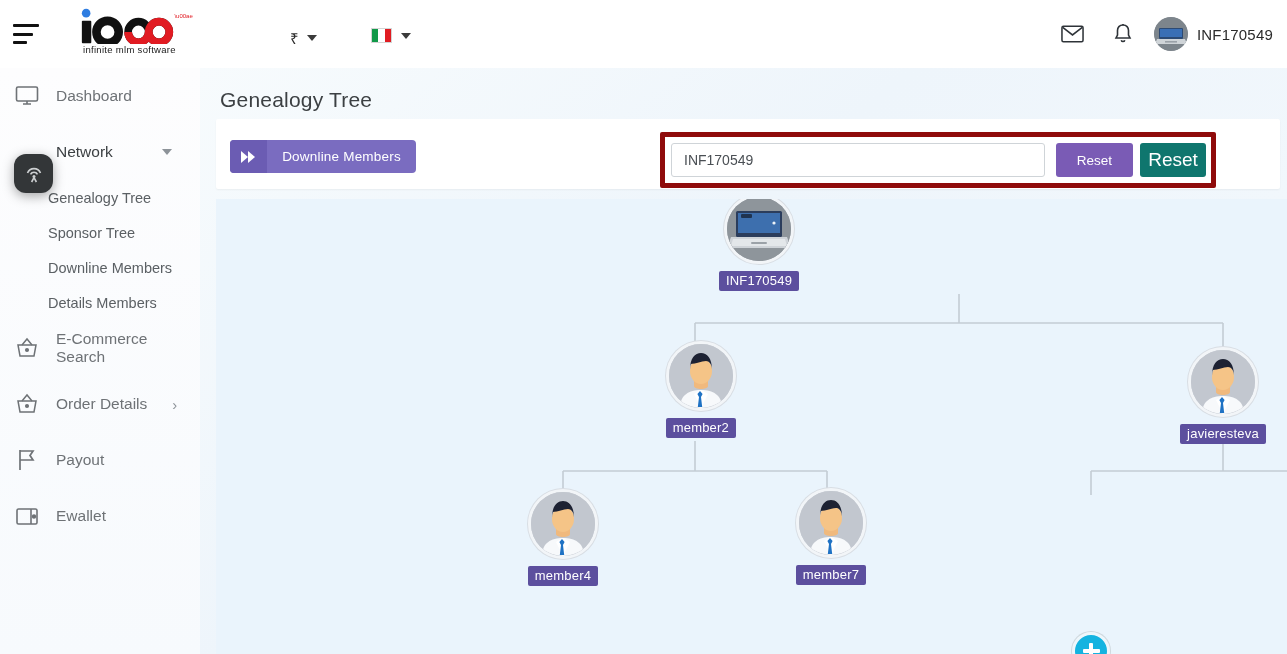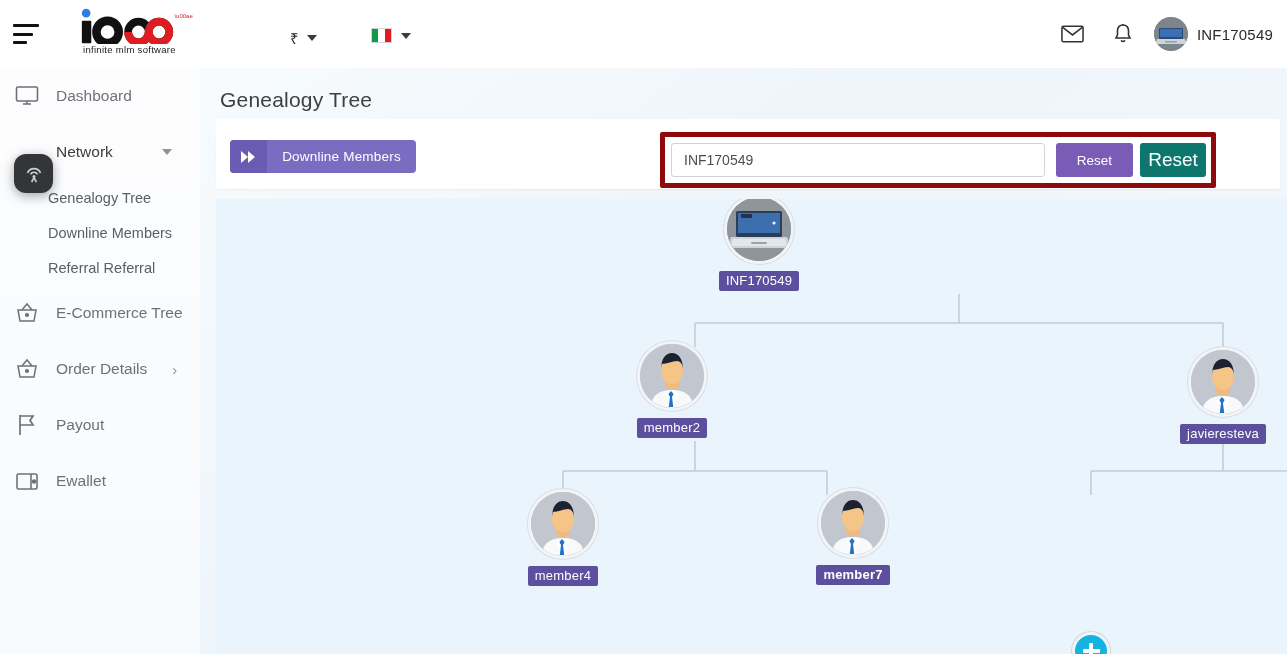--- a/index.html
+++ b/index.html
@@ -255,36 +255,39 @@
     <div class="side-item active-label">
       <span class="sico"></span>
       <span>Network</span>
       <span class="chev-down"></span>
     </div>
 
     <div class="side-sub">
       <span>Genealogy Tree</span>
     </div>
     <div class="side-sub">
+      <span>Sponsor Tree</span>
+    </div>
+    <div class="side-sub">
       <span>Downline Members</span>
     </div>
     <div class="side-sub">
-      <span>Referral Referral</span>
+      <span>Details Members</span>
     </div>
 
 
     <div class="side-item">
       <span class="sico">
         <svg width="24" height="24" viewBox="0 0 24 24" fill="none" stroke="#6e7276" stroke-width="1.5">
           <path d="M7 9 L12 3 L17 9"></path>
           <path d="M3 9 h18 l-2 11 H5 Z"></path>
           <circle cx="12" cy="14" r="1.3" fill="#6e7276"></circle>
         </svg>
       </span>
-      <span>E-Commerce Tree</span>
+      <span>E-Commerce Search</span>
     </div>
 
     <div class="side-item">
       <span class="sico">
         <svg width="24" height="24" viewBox="0 0 24 24" fill="none" stroke="#6e7276" stroke-width="1.5">
           <path d="M7 9 L12 3 L17 9"></path>
           <path d="M3 9 h18 l-2 11 H5 Z"></path>
           <circle cx="12" cy="14" r="1.3" fill="#6e7276"></circle>
         </svg>
       </span>
@@ -375,21 +378,21 @@
             <circle cx="47" cy="26" r="1.6" fill="#eef3f8"></circle>
             <path d="M4 40 h56 l4 11 H0 Z" fill="#cfd4d9"></path>
             <path d="M6 42 h52 l2 7 H4 Z" fill="#e3e7ea"></path>
             <rect x="24" y="45" width="16" height="2" rx="1" fill="#9ba2a8"></rect>
             <rect x="14" y="17" width="11" height="4" rx="1" fill="#1f3350"></rect>
           </svg>
         </span>
         <span class="node-label">INF170549</span>
       </div>
 
-      <div class="node" style="left:419px; top:142px;">
+      <div class="node" style="left:446px; top:142px;align-items:flex-end;">
         <span class="node-av">
           <svg width="64" height="64" viewBox="0 0 64 64">
             <rect width="64" height="64" fill="#c2c7cf"></rect>
             <path d="M11 64 c0 -13 9 -18 21 -18 c12 0 21 5 21 18 Z" fill="#f7f9fb"></path>
             <path d="M32 46 l-7 4 l7 14 l7 -14 Z" fill="#ffffff"></path>
             <path d="M31 47 l-2.6 3 l1.6 3 l-1.2 10 h4.4 l-1.2 -10 l1.6 -3 l-2.6 -3z" fill="#1f72c4"></path>
             <path d="M25 33 h14 v9 c0 4 -14 4 -14 0 Z" fill="#f0b97d"></path>
             <ellipse cx="32" cy="27" rx="11" ry="13" fill="#f5c487"></ellipse>
             <path d="M21 26 c0 -12 5 -17 11 -17 c6 0 11 5 11 17 c0 -6 -3 -9 -6 -9 c-5 0 -9 3 -16 3 Z" fill="#1d2233"></path>
           </svg>
@@ -420,21 +423,21 @@
             <path d="M32 46 l-7 4 l7 14 l7 -14 Z" fill="#ffffff"></path>
             <path d="M31 47 l-2.6 3 l1.6 3 l-1.2 10 h4.4 l-1.2 -10 l1.6 -3 l-2.6 -3z" fill="#1f72c4"></path>
             <path d="M25 33 h14 v9 c0 4 -14 4 -14 0 Z" fill="#f0b97d"></path>
             <ellipse cx="32" cy="27" rx="11" ry="13" fill="#f5c487"></ellipse>
             <path d="M21 26 c0 -12 5 -17 11 -17 c6 0 11 5 11 17 c0 -6 -3 -9 -6 -9 c-5 0 -9 3 -16 3 Z" fill="#1d2233"></path>
           </svg>
         </span>
         <span class="node-label">member4</span>
       </div>
 
-      <div class="node" style="left:600px; top:289px;font-weight:bold;">
+      <div class="node" style="left:578px; top:289px;">
         <span class="node-av">
           <svg width="64" height="64" viewBox="0 0 64 64">
             <rect width="64" height="64" fill="#c2c7cf"></rect>
             <path d="M11 64 c0 -13 9 -18 21 -18 c12 0 21 5 21 18 Z" fill="#f7f9fb"></path>
             <path d="M32 46 l-7 4 l7 14 l7 -14 Z" fill="#ffffff"></path>
             <path d="M31 47 l-2.6 3 l1.6 3 l-1.2 10 h4.4 l-1.2 -10 l1.6 -3 l-2.6 -3z" fill="#1f72c4"></path>
             <path d="M25 33 h14 v9 c0 4 -14 4 -14 0 Z" fill="#f0b97d"></path>
             <ellipse cx="32" cy="27" rx="11" ry="13" fill="#f5c487"></ellipse>
             <path d="M21 26 c0 -12 5 -17 11 -17 c6 0 11 5 11 17 c0 -6 -3 -9 -6 -9 c-5 0 -9 3 -16 3 Z" fill="#1d2233"></path>
           </svg>

